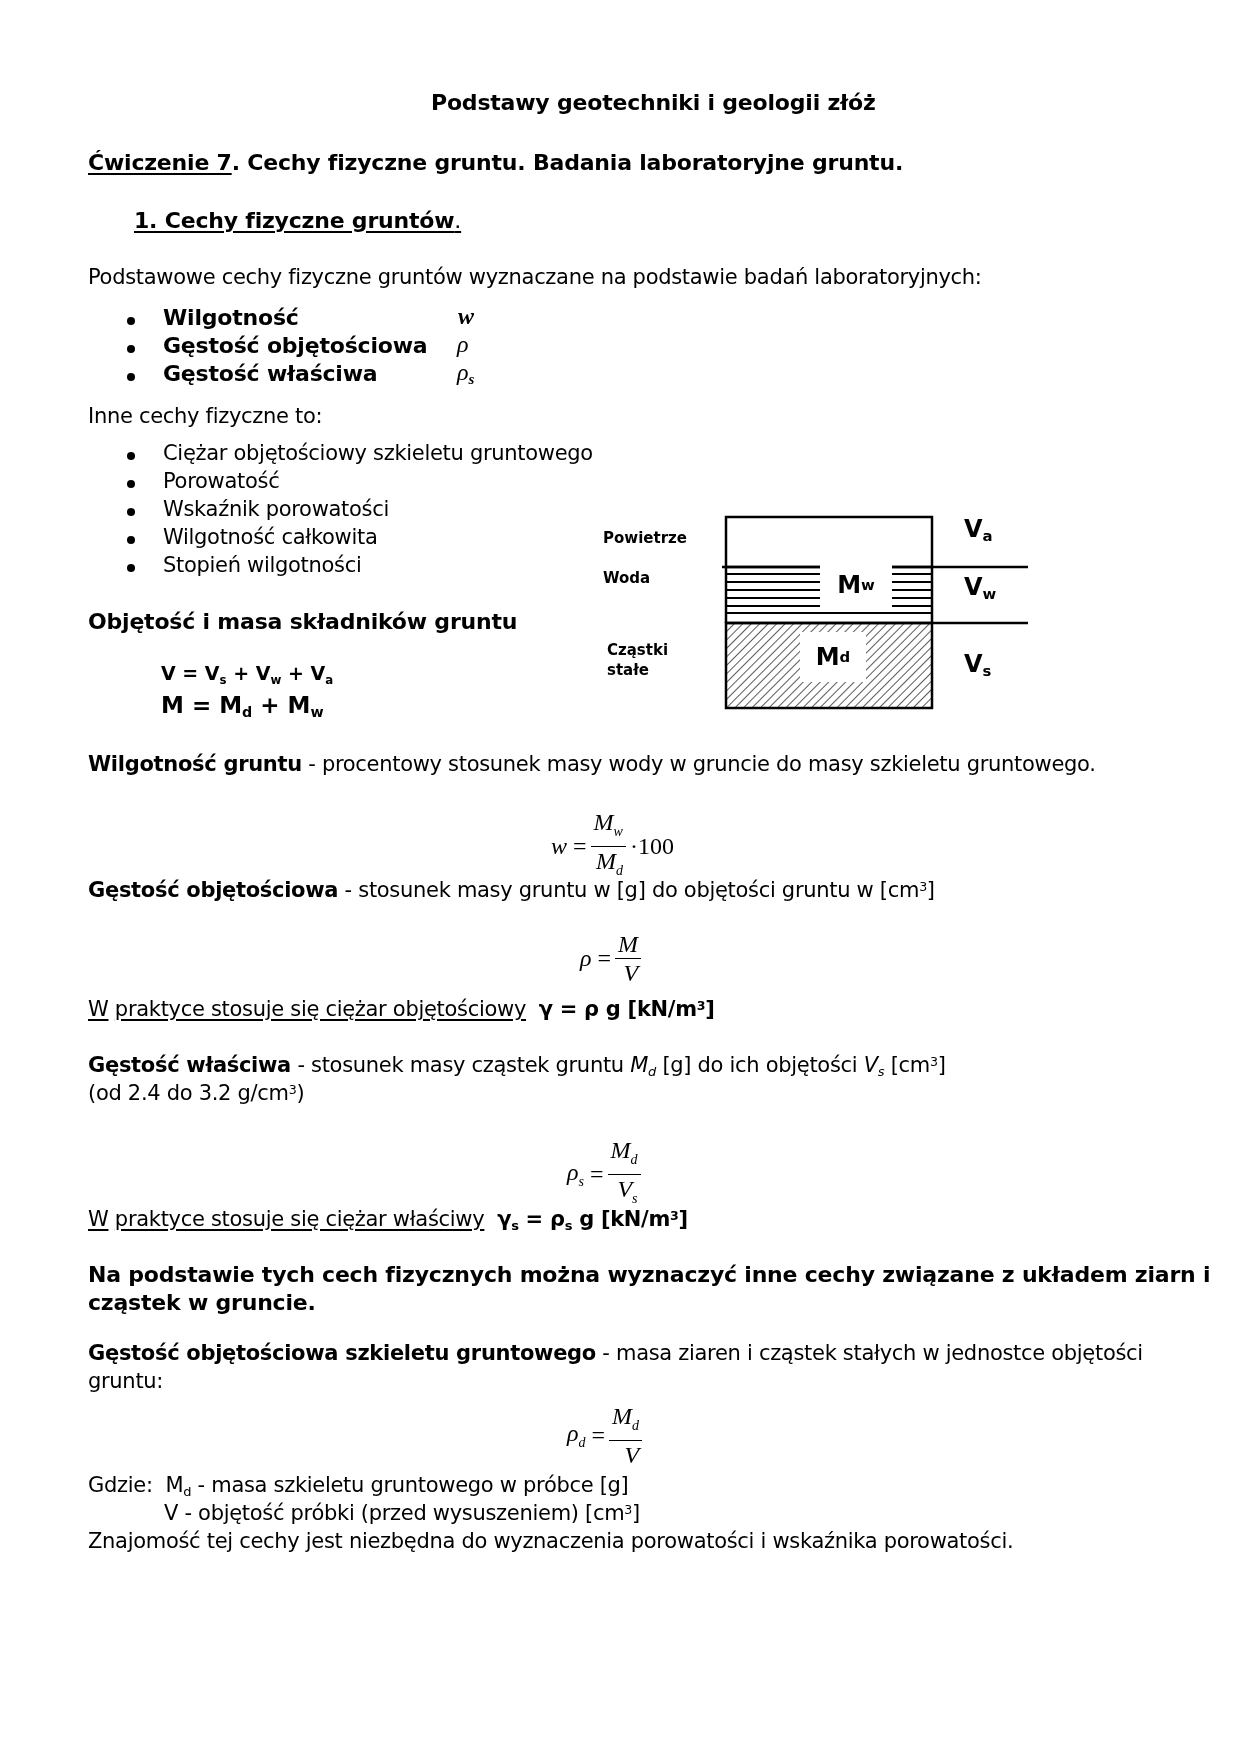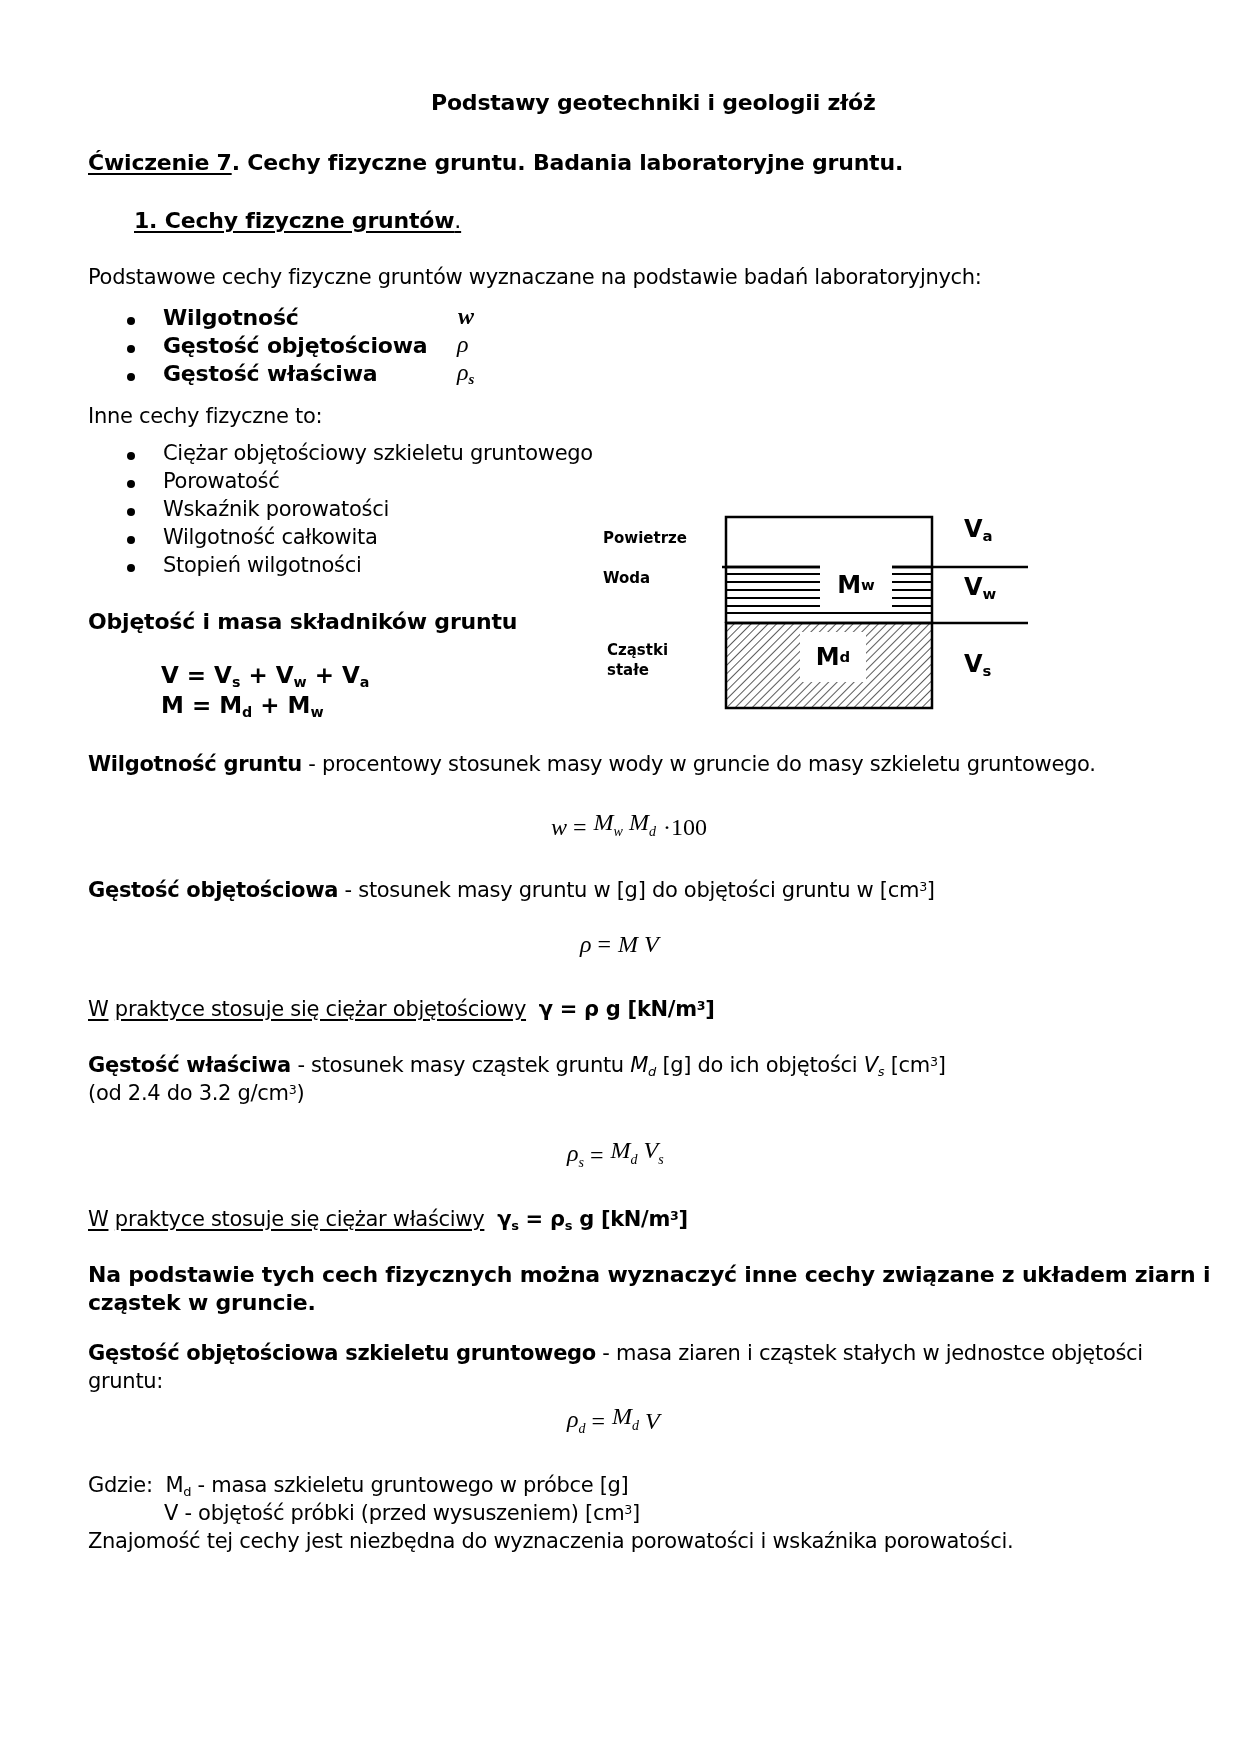--- a/index.html
+++ b/index.html
@@ -8,21 +8,21 @@
   .abs { position: absolute; white-space: nowrap; }
   .b { font-weight: bold; }
   .u { text-decoration: underline; text-underline-offset: 3px; }
   .t21 { font-size: 21px; letter-spacing: -0.3px; }
   .t22b { font-size: 22px; font-weight: bold; letter-spacing: -0.2px; }
   .serif { font-family: "Liberation Serif", "DejaVu Serif", serif; font-style: italic; }
   .bullet { position: absolute; width: 8px; height: 8px; border-radius: 50%; background: #000; }
   .frac { position: absolute; display: flex; align-items: center; }
   .frac .lhs, .frac .rhs { font-family: "Liberation Serif", serif; font-style: italic; font-size: 24px; }
   .frac .rhs-plain { font-family: "Liberation Serif", serif; font-size: 24px; }
-  .frac .fr { display: inline-flex; flex-direction: row; align-items: center; margin: 0 4px; }
+  .frac .fr { display: inline-flex; flex-direction: column; align-items: flex-end; margin: 0 4px; }
   .frac .num, .frac .den { font-family: "Liberation Serif", serif; font-style: italic; font-size: 24px; line-height: 28px; padding: 0 3px; }
   .frac .bar { height: 1.2px; background: #000; align-self: stretch; }
   .frac sub { font-size: 14px; vertical-align: -6px; }
   sup { font-size: 60%; vertical-align: 6px; line-height: 0; }
   sub.s { font-size: 62%; vertical-align: -4px; line-height: 0; }
   .diagram { position: absolute; }
   .dlabel { position: absolute; font-size: 15px; font-weight: bold; }
   .vlabel { position: absolute; font-size: 24px; font-weight: bold; }
   .mbox { position: absolute; background: #fff; font-weight: bold; font-size: 24px; display:flex; align-items:center; justify-content:center; }
 </style>
@@ -63,21 +63,21 @@
   <div class="abs t21" style="left:163px; top:469px;">Porowatość</div>
   <div class="bullet" style="left:127px; top:508px;"></div>
   <div class="abs t21" style="left:163px; top:497px;">Wskaźnik porowatości</div>
   <div class="bullet" style="left:127px; top:536px;"></div>
   <div class="abs t21" style="left:163px; top:525px;">Wilgotność całkowita</div>
   <div class="bullet" style="left:127px; top:564px;"></div>
   <div class="abs t21" style="left:163px; top:553px;">Stopień wilgotności</div>
 </div>
 
 <div class="abs t22b" style="left:88px; top:609px;">Objętość i masa składników gruntu</div>
-<div class="abs b" style="left:161px; top:662px; font-size:23px;">
+<div class="abs b" style="left:161px; top:662px; font-size:19px;">
   <span>V = V</span><sub class="s">s</sub><span> + V</span><sub class="s">w</sub><span> + V</span><sub class="s">a</sub>
 </div>
 <div class="abs b" style="left:161px; top:692px; font-size:23px;">
   <span>M = M</span><sub class="s">d</sub><span> + M</span><sub class="s">w</sub>
 </div>
 
 <div>
   <div class="dlabel" style="left:603px; top:529px;">Powietrze</div>
   <div class="dlabel" style="left:603px; top:569px;">Woda</div>
   <div class="dlabel" style="left:607px; top:641px;">Cząstki</div>

